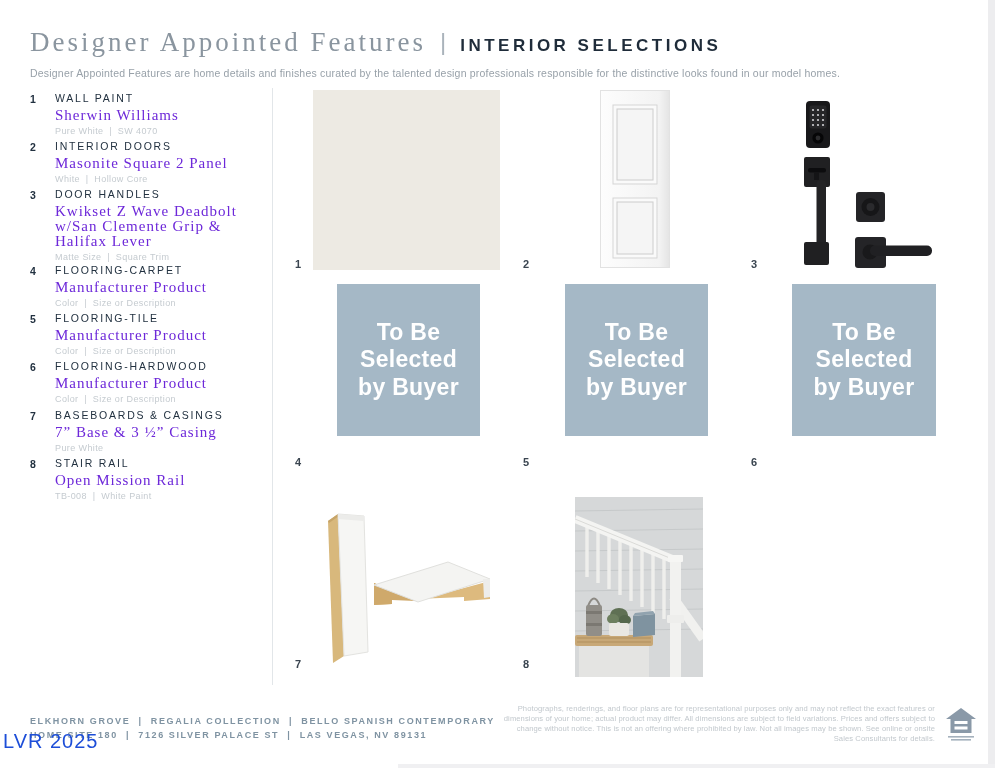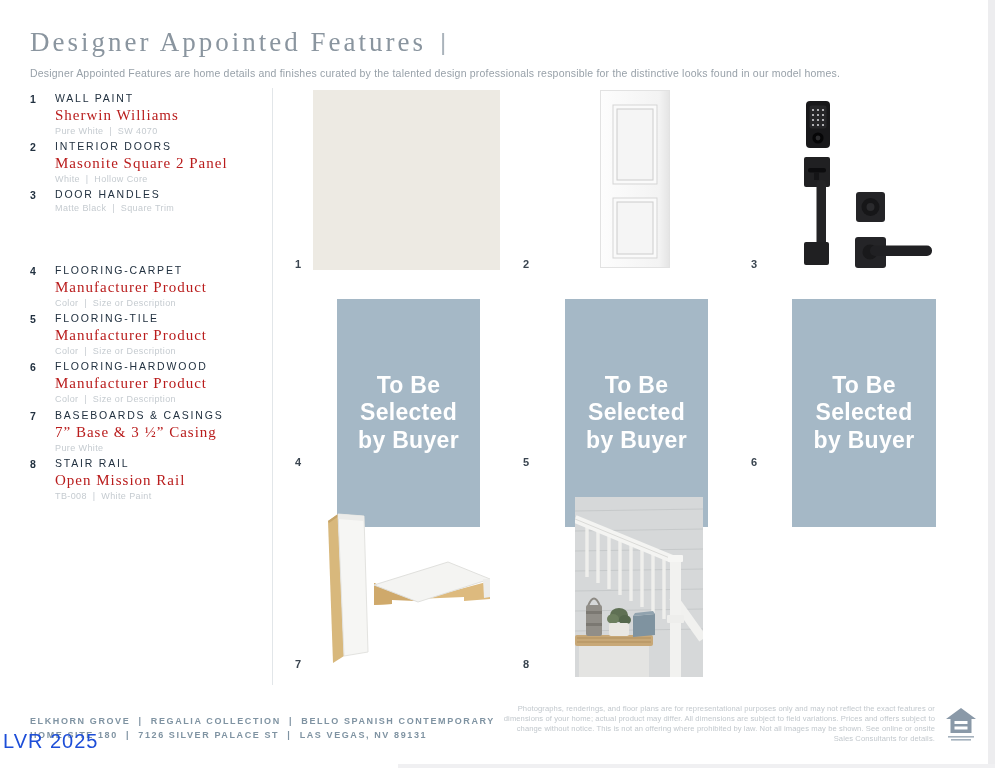--- a/index.html
+++ b/index.html
@@ -25,33 +25,33 @@
   .subtitle { margin-top:9px; font-size:10.5px; color:#98a1a9; letter-spacing:0.2px; }
 
   
   .sidebar { position:absolute; left:30px; top:0; width:235px; }
   .sel-item { position:absolute; left:0; width:235px; display:flex; }
   .sel-num { width:25px; flex:0 0 25px; font-size:10.5px; font-weight:700; color:#223140; padding-top:1px; }
   .sel-body { flex:1; }
   .sel-cat { font-size:10.5px; font-weight:400; color:#223140; letter-spacing:1.8px; }
   .sel-prod {
     margin-top:4px; font-family:"Liberation Serif", serif; font-size:15px;
-    color:#b91c1c; letter-spacing:1px; line-height:15px; max-width:190px;
+    color:#6d28d9; letter-spacing:1px; line-height:15px; max-width:190px;
   }
   .sel-det { margin-top:3px; font-size:9px; color:#c5cbd0; letter-spacing:0.4px; white-space:pre-wrap; }
 
   .vdivider { position:absolute; left:272px; top:88px; width:1px; height:597px; background:#e2e6e9; }
 
   
   .cell-num { position:absolute; font-size:11px; font-weight:700; color:#3a4550; }
   .swatch { position:absolute; left:313px; top:90px; width:187px; height:180px; }
   .door-cell { position:absolute; left:600px; top:90px; width:70px; height:178px; }
   .hw-cell { position:absolute; left:798px; top:96px; width:142px; height:172px; }
   .tbd {
-    position:absolute; top:299px; height:228px; width:143px;
+    position:absolute; top:284px; height:152px; width:143px;
     display:flex; align-items:center; justify-content:center;
   }
   .tbd-label {
     color:#ffffff; font-size:23px; font-weight:700; line-height:1.18;
     text-align:center; white-space:pre-line; letter-spacing:0.3px;
   }
   .bb-cell { position:absolute; left:318px; top:505px; width:172px; height:160px; }
   .stair-cell { position:absolute; left:575px; top:497px; width:128px; height:180px; }
 
   
@@ -74,20 +74,21 @@
 <body>
 
 <div id="page">
   <div class="edge-right"></div>
   <div class="edge-bottom"></div>
 
   <div class="hdr">
     <div class="hdr-row">
       <span class="title-serif">Designer Appointed Features</span>
       <span class="title-sep">|</span>
+      <span class="title-caps">INTERIOR SELECTIONS</span>
     </div>
     <div class="subtitle">Designer Appointed Features are home details and finishes curated by the talented design professionals responsible for the distinctive looks found in our model homes.</div>
   </div>
 
   <div class="sidebar">
     <div class="sel-item" style="top:92px">
       <div class="sel-num">1</div>
       <div class="sel-body">
         <div class="sel-cat">WALL PAINT</div>
         <div class="sel-prod">Sherwin Williams</div>
@@ -99,21 +100,22 @@
       <div class="sel-body">
         <div class="sel-cat">INTERIOR DOORS</div>
         <div class="sel-prod">Masonite Square 2 Panel</div>
         <div class="sel-det">White  |  Hollow Core</div>
       </div>
     </div>
     <div class="sel-item" style="top:188px">
       <div class="sel-num">3</div>
       <div class="sel-body">
         <div class="sel-cat">DOOR HANDLES</div>
-        <div class="sel-det">Matte Black  |  Square Trim</div>
+        <div class="sel-prod">Kwikset Z Wave Deadbolt w/San Clemente Grip &amp; Halifax Lever</div>
+        <div class="sel-det">Matte Size  |  Square Trim</div>
       </div>
     </div>
     <div class="sel-item" style="top:264px">
       <div class="sel-num">4</div>
       <div class="sel-body">
         <div class="sel-cat">FLOORING-CARPET</div>
         <div class="sel-prod">Manufacturer Product</div>
         <div class="sel-det">Color  |  Size or Description</div>
       </div>
     </div>

